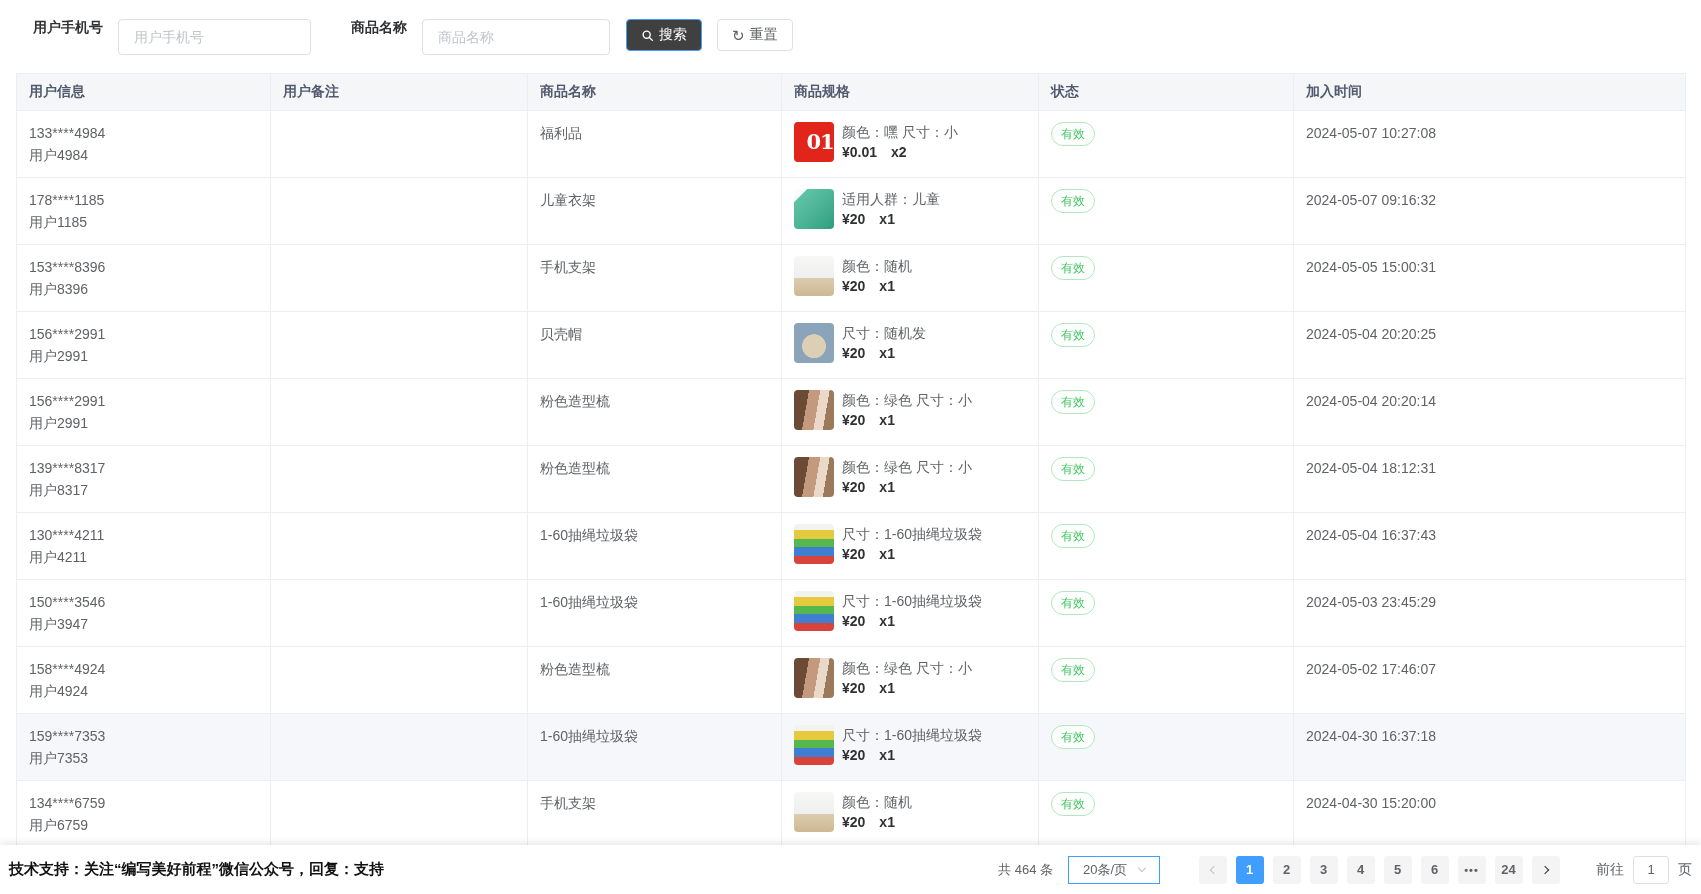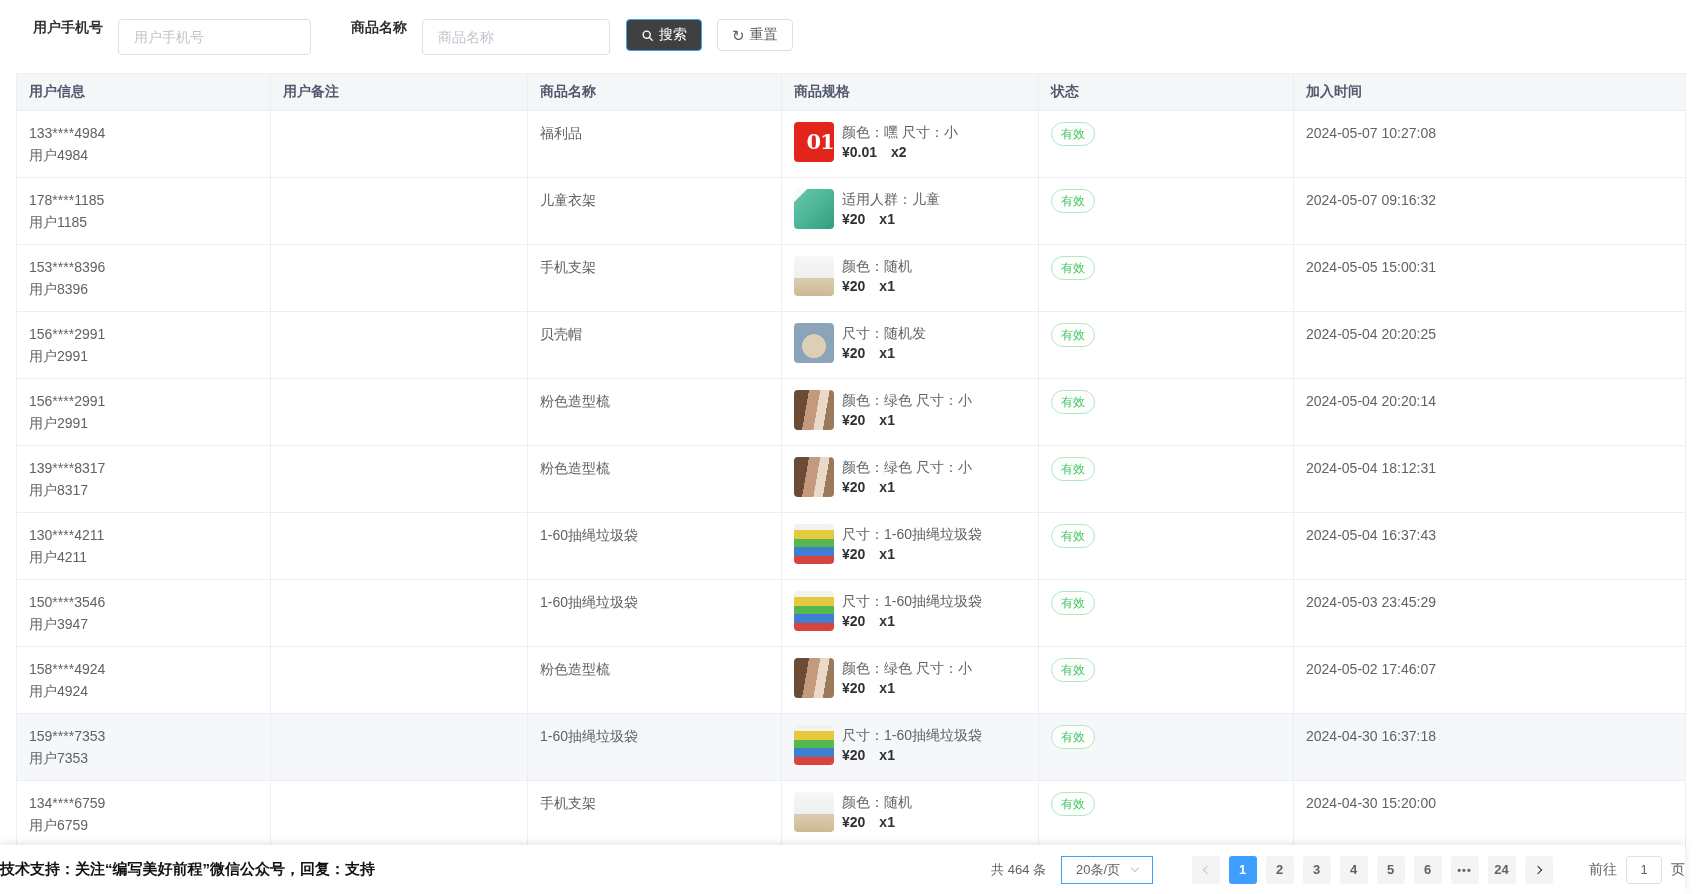--- a/index.html
+++ b/index.html
@@ -52,23 +52,23 @@
   .spec-attrs { line-height:18px; }
   .price-line { display:flex; gap:14px; font-weight:700; color:#303133; line-height:18px; }
 
   .badge {
     display:inline-block; border:1px solid #b4e6c2; color:#41c562; background:#fdfffd;
     border-radius:12px; padding:5px 9px; font-size:12px; line-height:1; white-space:nowrap;
   }
 
   
   .footer {
-    position:absolute; left:0; right:16px; bottom:0; height:49px; background:#fff;
+    position:absolute; left:0; right:0; bottom:0; height:49px; background:#fff;
     box-shadow:0 -2px 8px rgba(0,0,0,0.10);
-    display:flex; align-items:center; justify-content:space-between; padding:0 0; z-index:5;
+    display:flex; align-items:center; justify-content:space-between; padding:0 9px; z-index:5;
   }
   .support { font-size:15px; font-weight:700; color:#111; }
   .pagination { display:flex; align-items:center;margin-left:13px; }
   .pg-total { font-size:13px; color:#606266; margin-right:15px; white-space:nowrap; }
   .pg-size {
     width:92px; height:28px; border:1px solid #409eff; border-radius:0; background:#fff;
     display:flex; align-items:center; justify-content:center; gap:12px; font-size:13px; color:#606266;
     margin-right:34px; cursor:pointer;
   }
   .chev { display:inline-block; width:6px; height:6px; border-right:1.4px solid currentColor; border-bottom:1.4px solid currentColor; }

